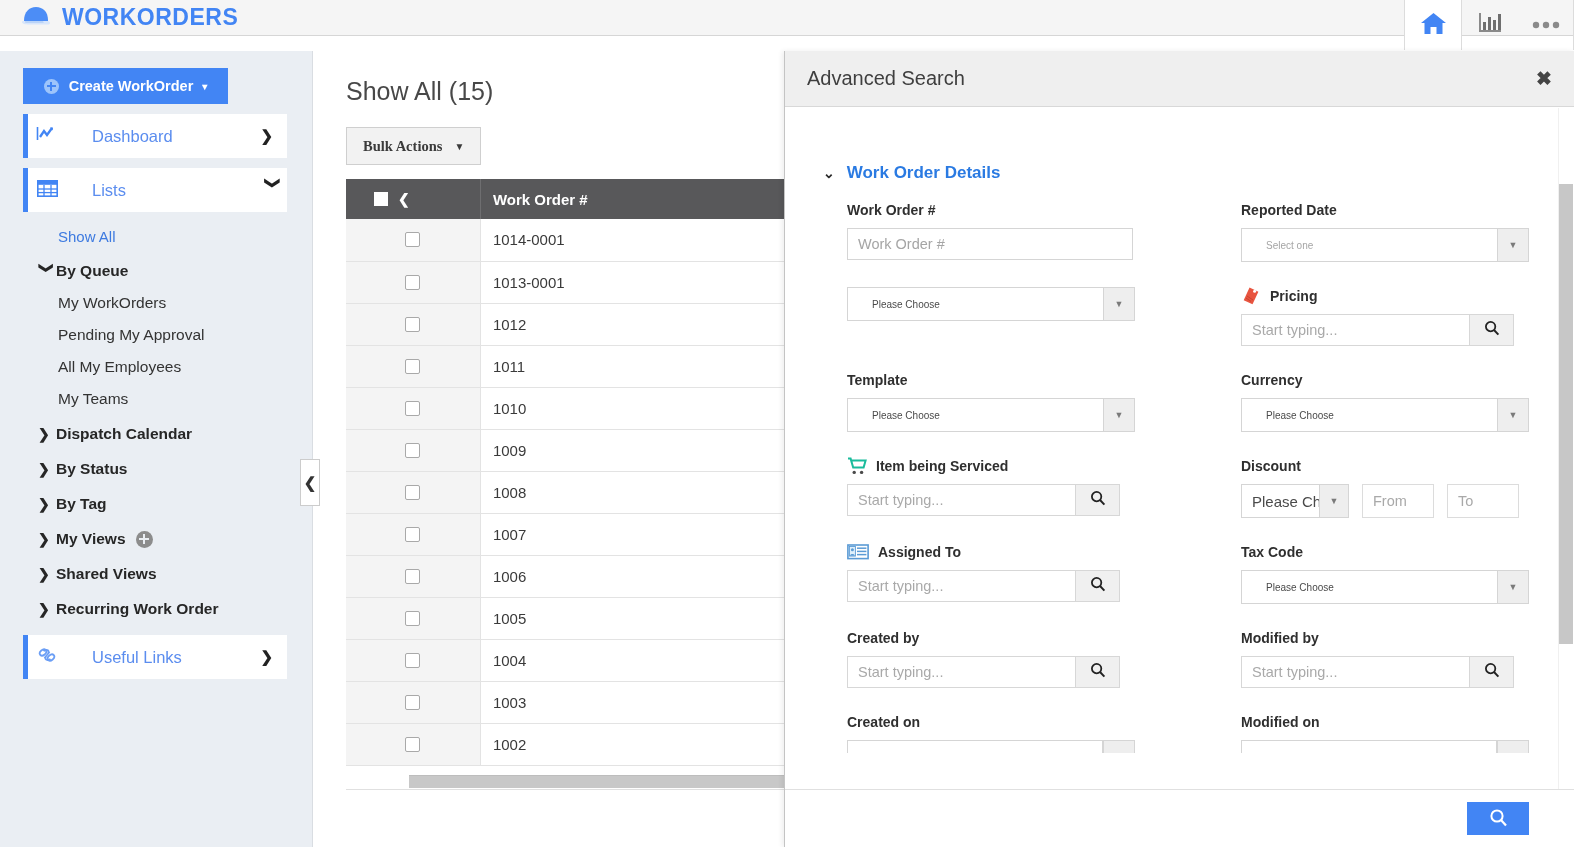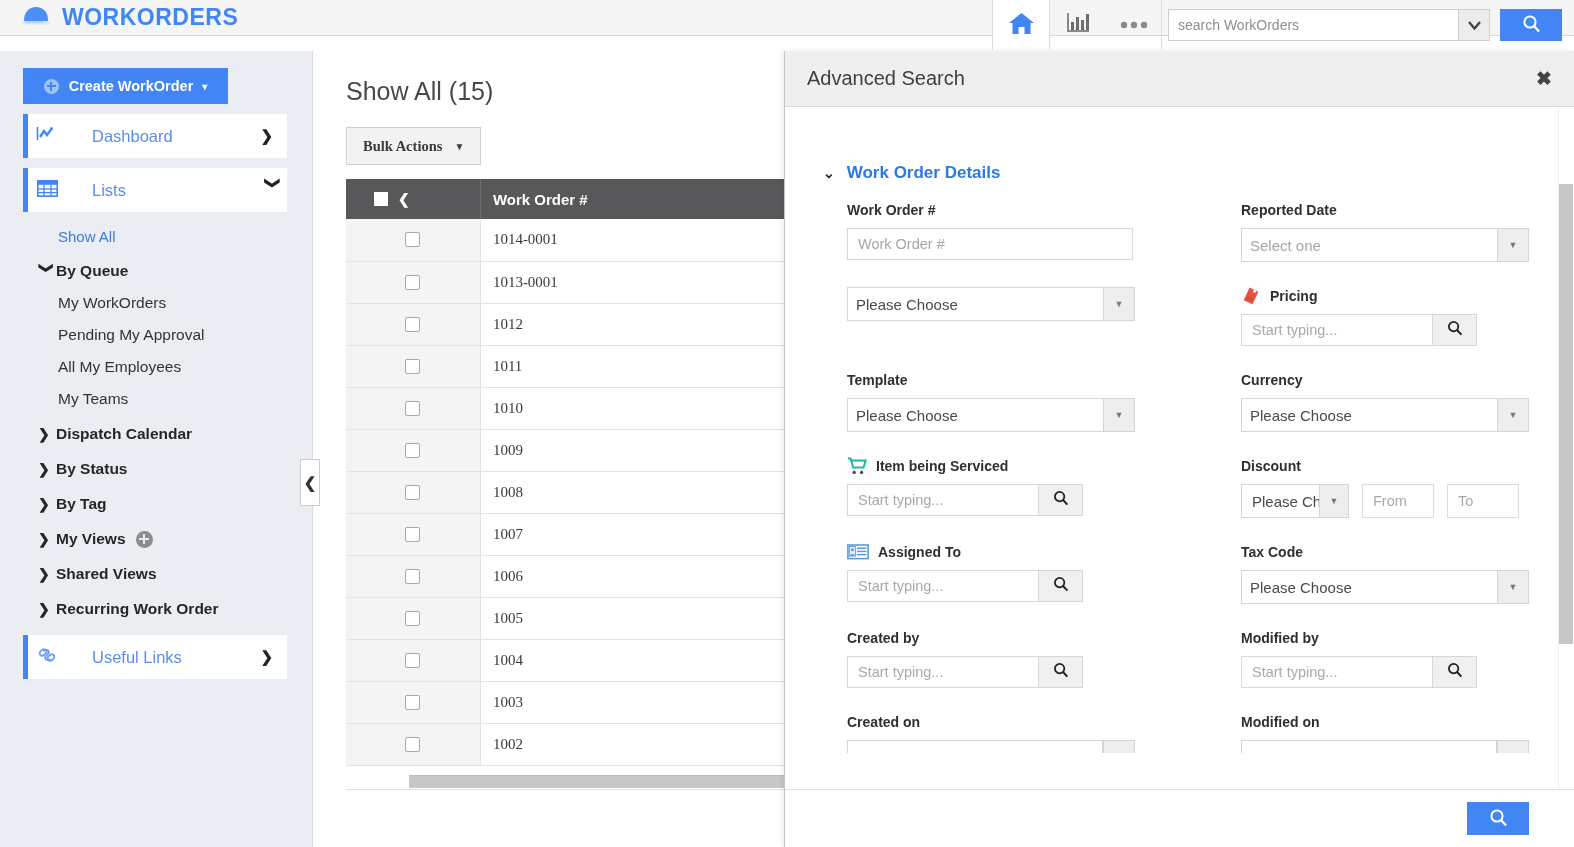--- a/index.html
+++ b/index.html
@@ -141,21 +141,21 @@
   }
   .hdr-chev { margin-left: 10px; font-size: 14px; font-weight: bold; }
   th.c-wo { width: 195px; }
   th.c-cust { width: 165px; }
   th.c-st { width: 160px; }
   .th-in { display: flex; align-items: center; justify-content: space-between; }
   .sort-ic { display: flex; flex-direction: column; line-height: 5px; font-size: 9px; margin-left: 10px; }
   table.wo tbody td {
     height: 42px; font-size: 15px; color: #3a3a3a;
     border-bottom: 1px solid #e3e3e3; padding: 0 12px;
-    background: #fff; white-space: nowrap; overflow: hidden; font-family: Liberation Serif, serif;
+    background: #fff; white-space: nowrap; overflow: hidden;
   }
   table.wo tbody td.cell-check {
     background: #f4f4f4; border-right: 1px solid #e3e3e3; padding: 0;
   }
   .cellbox-wrap { display: flex; align-items: center; justify-content: center; }
   .row-box {
     width: 15px; height: 15px; background: #fff; border: 1px solid #a9a9a9;
     border-radius: 2px; cursor: pointer;
   }
   .hscroll {
@@ -201,33 +201,33 @@
   .flabel .licon { margin-right: 9px; display: flex; align-items: center; flex: none; }
   .txtin {
     width: 286px; height: 32px; border: 1px solid #d5d5d5; background: #fff;
     font-size: 14.5px; color: #3b3b3b; padding: 0 10px; outline: none;
     font-family: "Liberation Sans", sans-serif;
   }
   .txtin::placeholder { color: #a5a5a5; }
   .combo { display: flex; }
   .combo .combo-val {
     flex: 1; height: 34px; border: 1px solid #d5d5d5; border-right: none;
-    background: #fff; display: flex; align-items: center; padding-left: 8px;
-    font-size: 15px; color: #4a4a4a; overflow: hidden; white-space: nowrap;
+    background: #fff; display: flex; align-items: center; padding-left: 24px;
+    font-size: 10px; color: #4a4a4a; overflow: hidden; white-space: nowrap;
   }
   .combo .combo-val.ph { color: #a5a5a5; }
   .combo .combo-arrow {
     width: 32px; height: 34px; border: 1px solid #d5d5d5; background: #eeeeee;
     display: flex; align-items: center; justify-content: center;
     font-size: 9px; color: #7a7a7a; cursor: pointer;
   }
   .combo.w288 { width: 288px; }
   .lookup { display: flex; }
   .lookup input {
-    width: 191px; height: 32px; border: 1px solid #d7d7d7; border-right: none;
+    width: 228px; height: 32px; border: 1px solid #d7d7d7; border-right: none;
     background: #fff; font-size: 14.5px; color: #737373; padding: 0 10px;
     outline: none; font-family: "Liberation Sans", sans-serif;
   }
   .lookup input::placeholder { color: #a9a9a9; }
   .lookup .lk-btn {
     width: 45px; height: 32px; border: 1px solid #d7d7d7; background: #f0f0f0;
     display: flex; align-items: center; justify-content: center; cursor: pointer;
   }
   .discount-row { display: flex; align-items: flex-start; }
   .disc-combo { display: flex; width: 108px; }
@@ -309,38 +309,20 @@
         </span>
       </div>
       <div class="icon-btn sep">
         <span>
           <svg width="30" height="10" viewBox="0 0 30 10">
             <circle cx="5" cy="5" r="3.2" fill="#8a8a8a"></circle>
             <circle cx="15" cy="5" r="3.2" fill="#8a8a8a"></circle>
             <circle cx="25" cy="5" r="3.2" fill="#8a8a8a"></circle>
           </svg>
         </span>
-      </div>
-      <div class="searchwrap">
-        <input class="search-input" type="text" placeholder="search WorkOrders" style="">
-        <div class="search-caret">
-          <span>
-            <svg width="13" height="9" viewBox="0 0 13 9">
-                <path d="M1 1 L6.5 7.5 L12 1" stroke="#444" stroke-width="2.4" fill="none"></path>
-              </svg>
-          </span>
-        </div>
-        <button class="search-go">
-          <span>
-            <svg width="19" height="19" viewBox="0 0 19 19">
-              <circle cx="8" cy="8" r="5.6" stroke="#fff" stroke-width="2" fill="none"></circle>
-              <line x1="12" y1="12" x2="17" y2="17.5" stroke="#fff" stroke-width="2.2"></line>
-            </svg>
-          </span>
-        </button>
       </div>
     </div>
   </div>
 
   <div class="sidebar">
     <button class="create-btn">
       <span class="plus-circle"></span>
       <span>Create WorkOrder</span>
       <span style="margin-left:9px;font-size:10px">▾</span>
     </button>

